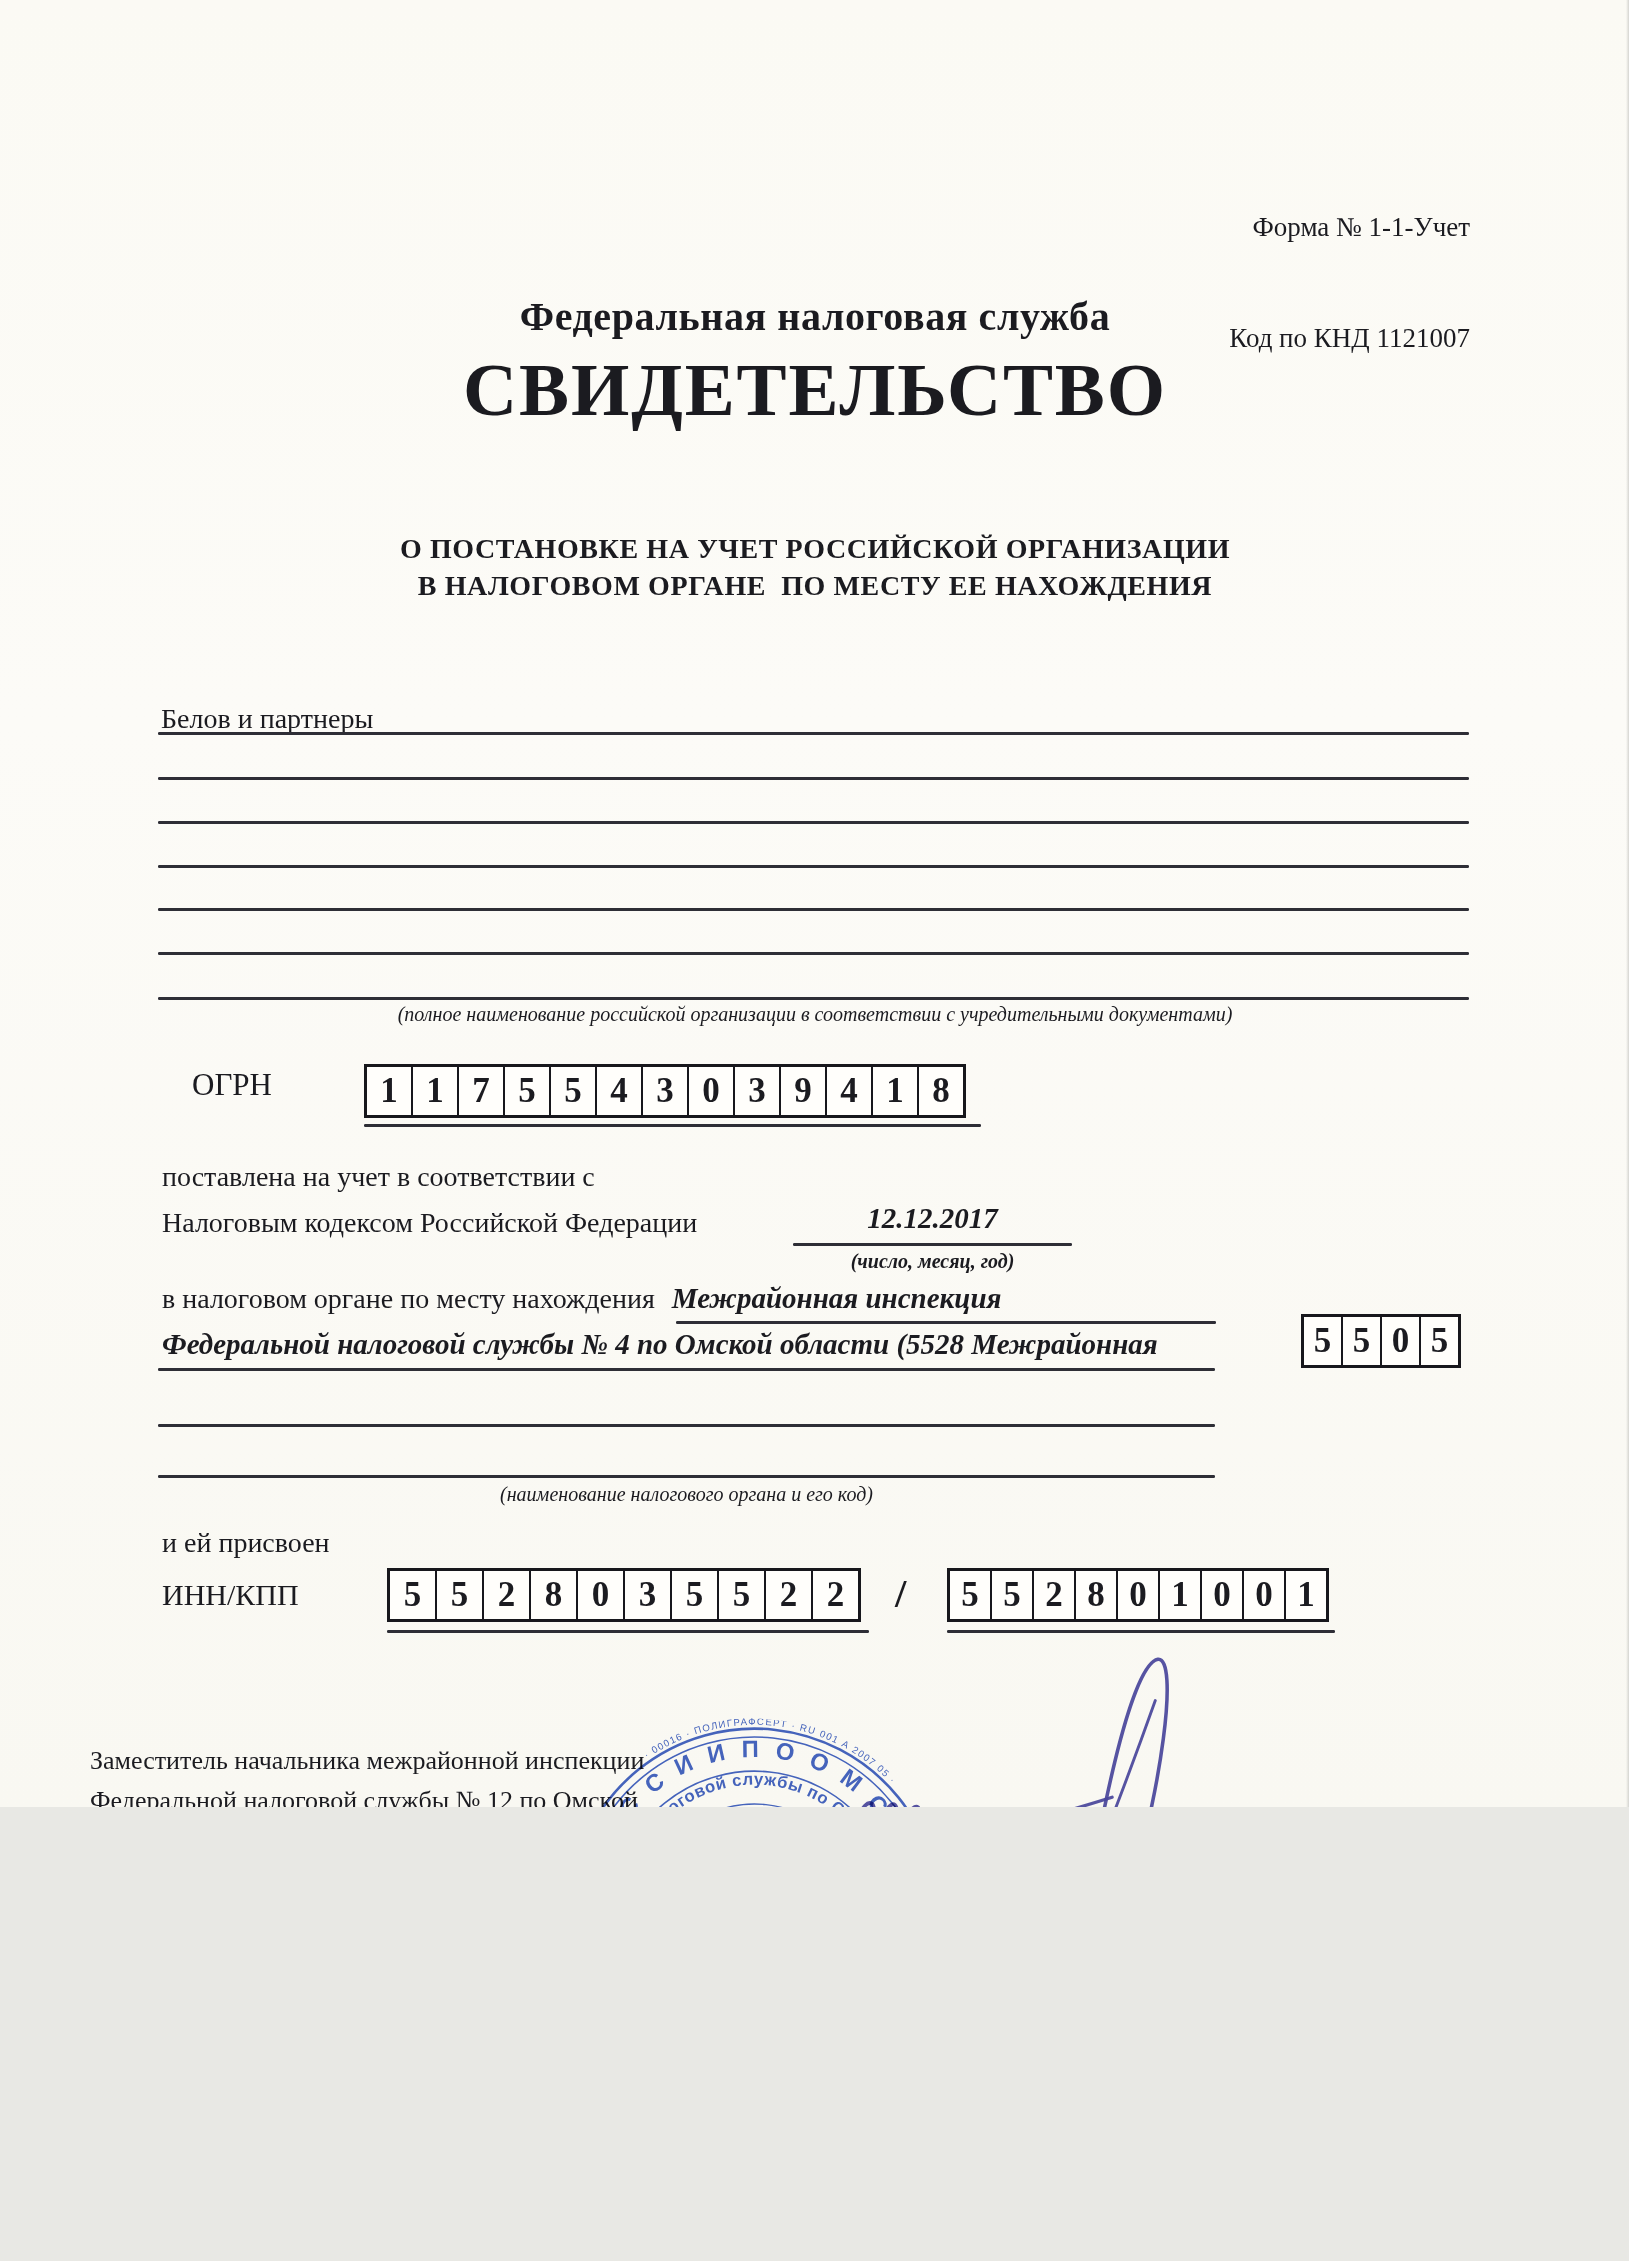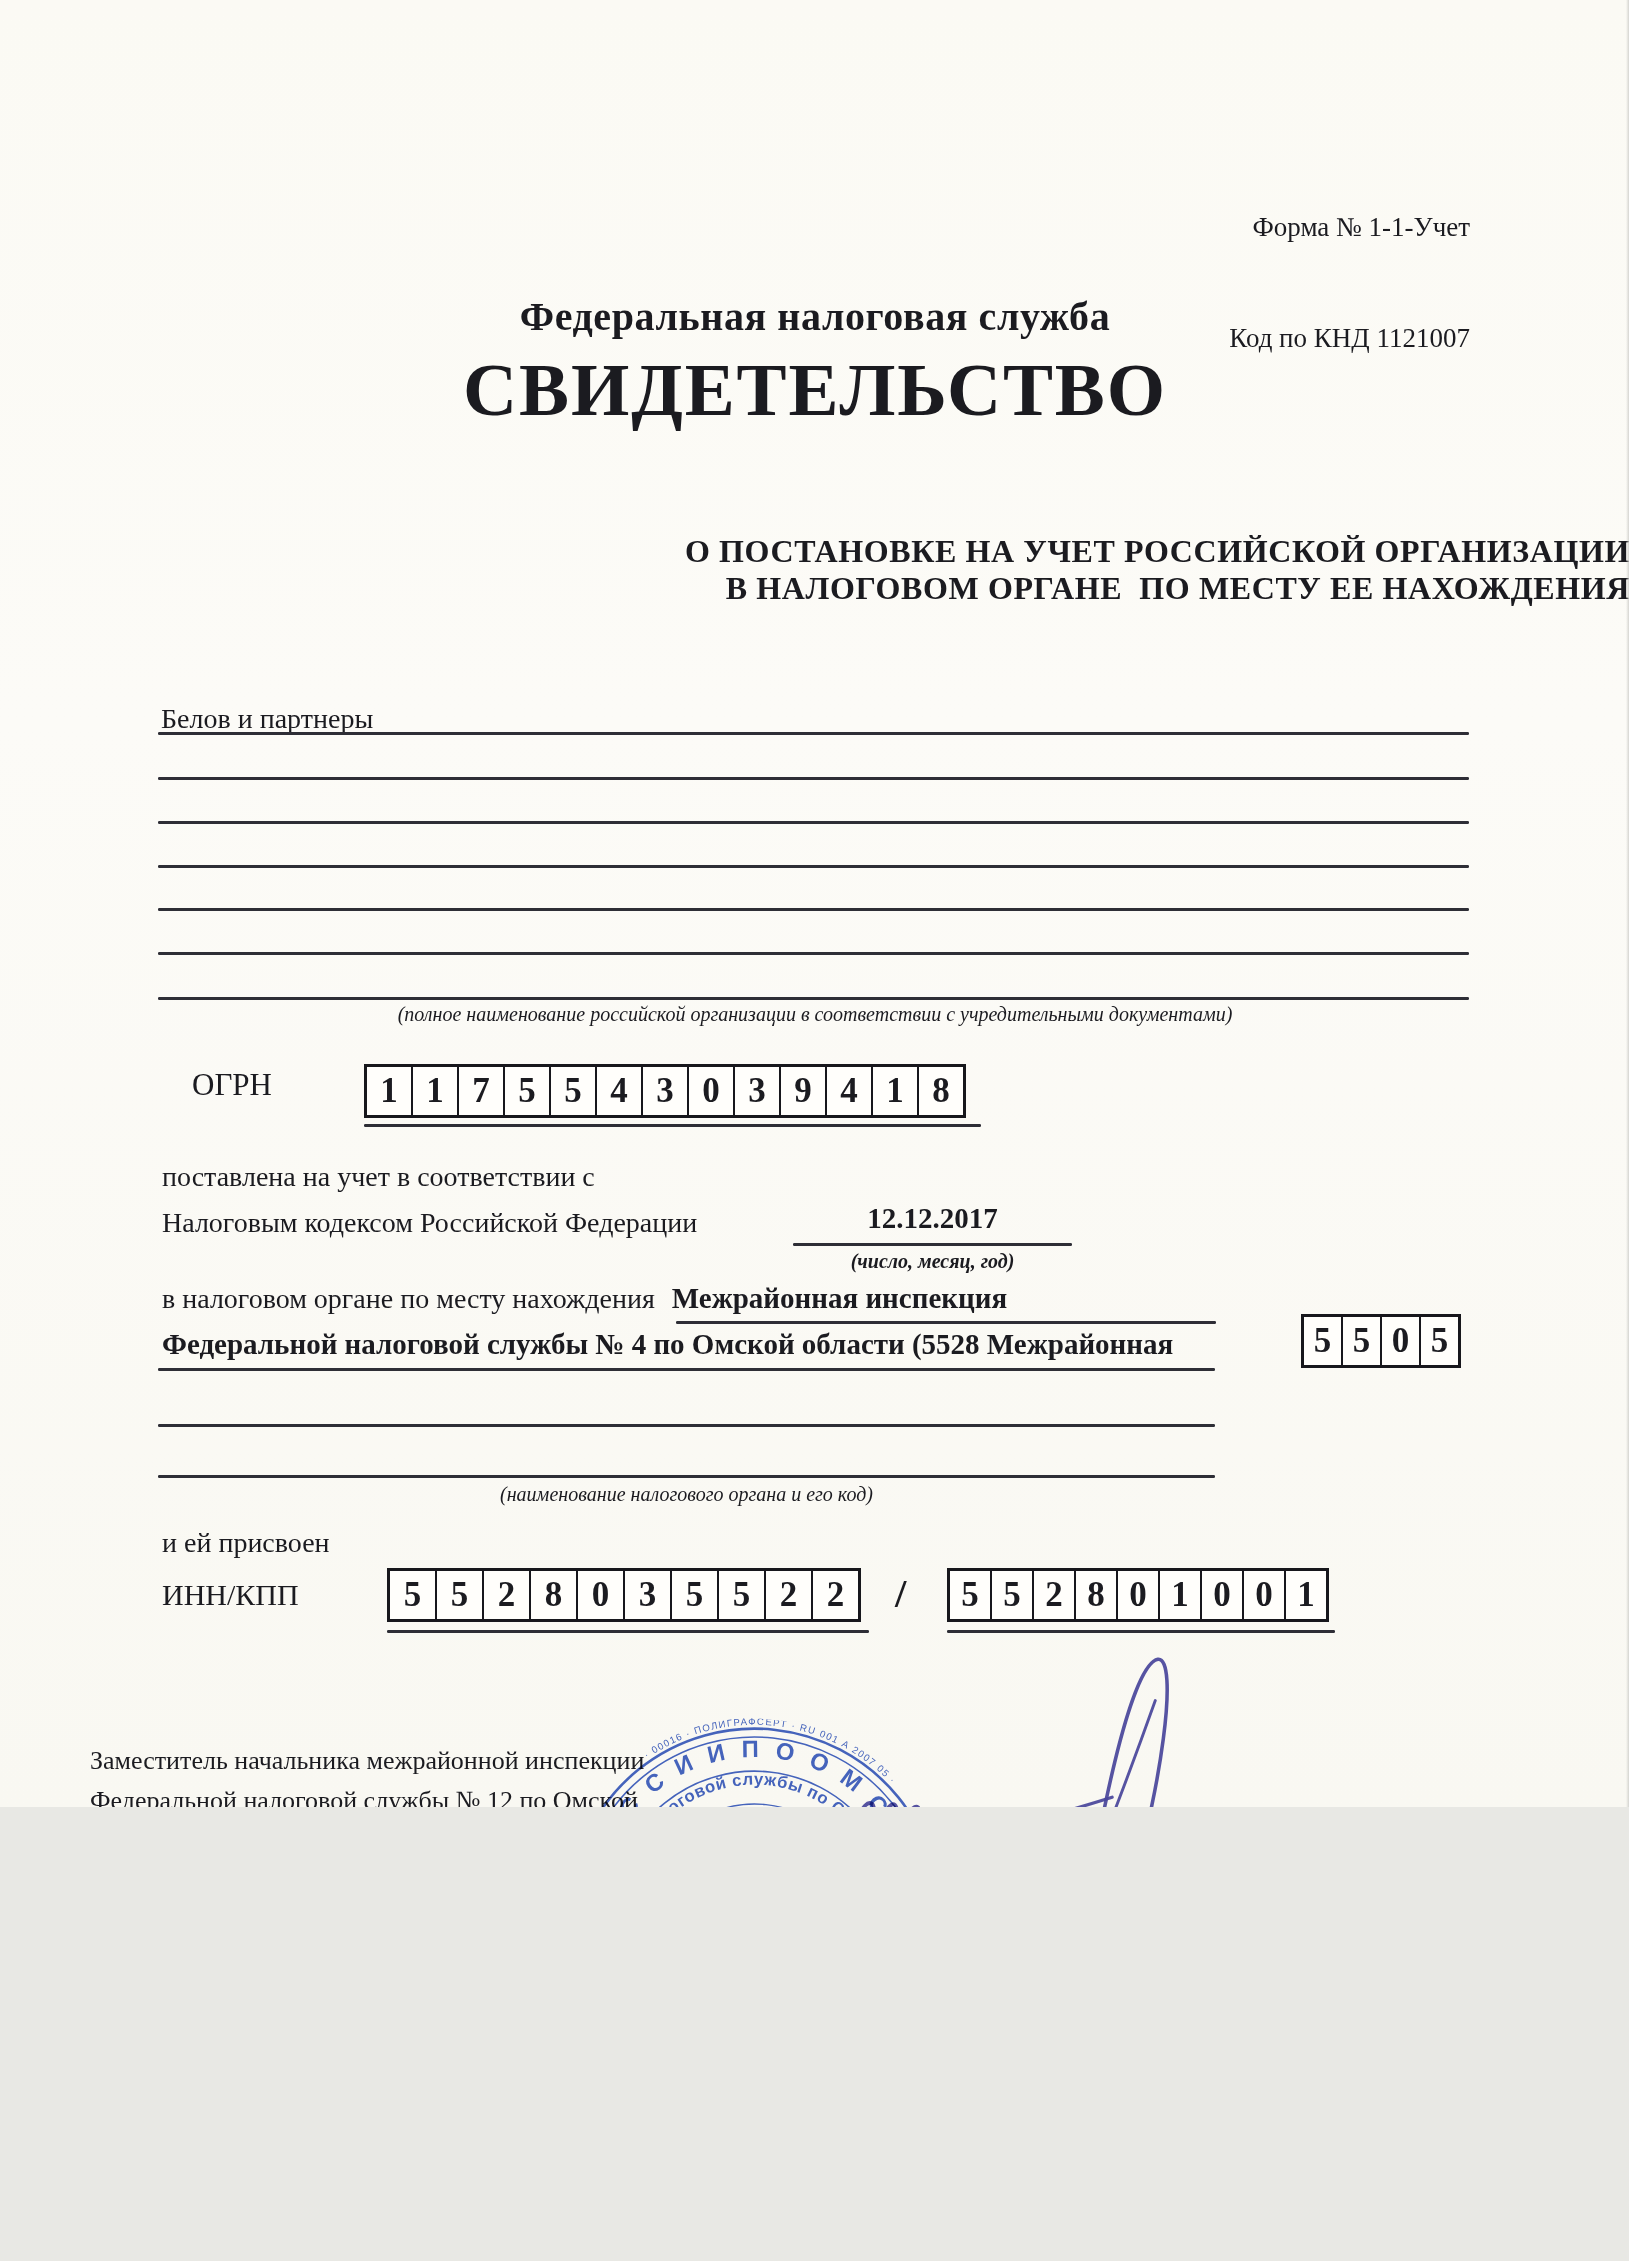--- a/index.html
+++ b/index.html
@@ -13,23 +13,23 @@
     color:#1b1b20;
   }
   .page::after{content:"";position:absolute;right:0;top:0;width:4.5px;height:100%;
     background:linear-gradient(to left,#c8c8c4,rgba(200,200,196,0));pointer-events:none;}
   .abs{position:absolute;}
   .center{left:0;width:1630px;text-align:center;white-space:pre;}
   .rule{position:absolute;height:2.6px;background:#2e2e36;border-radius:1.3px;}
   .meta{font-size:27px;line-height:37px;text-align:right;white-space:pre;}
   .agency{font-size:40px;font-weight:bold;letter-spacing:0.6px;}
   .doctitle{font-size:75px;font-weight:bold;letter-spacing:1.9px;}
-  .subtitle{font-size:32px;font-weight:bold;letter-spacing:0.6px;text-align:right;}
+  .subtitle{font-size:28px;font-weight:bold;letter-spacing:0.6px;}
   .body-text{font-size:28px;}
-  .fill-bold{font-size:29px;font-weight:bold;}
+  .fill-bold{font-size:29px;font-weight:bold;font-style:italic;}
   .caption{font-size:20px;font-style:italic;text-align:center;white-space:pre;}
   .label{font-size:31px;}
   .cells{position:absolute;display:flex;border:3.2px solid #17171c;background:#fffefb;}
   .cells .cell{display:block;border-left:2.6px solid #17171c;text-align:center;
     font-weight:bold;font-size:35px;line-height:48px;height:48px;font-family:"Liberation Serif",serif;}
   .cells .cell:first-child{border-left:none;}
   .og .cell{width:44px;}
   .inn .cell{width:45px;}
   .kpp .cell{width:40px;}
   .code .cell{width:37px;}

